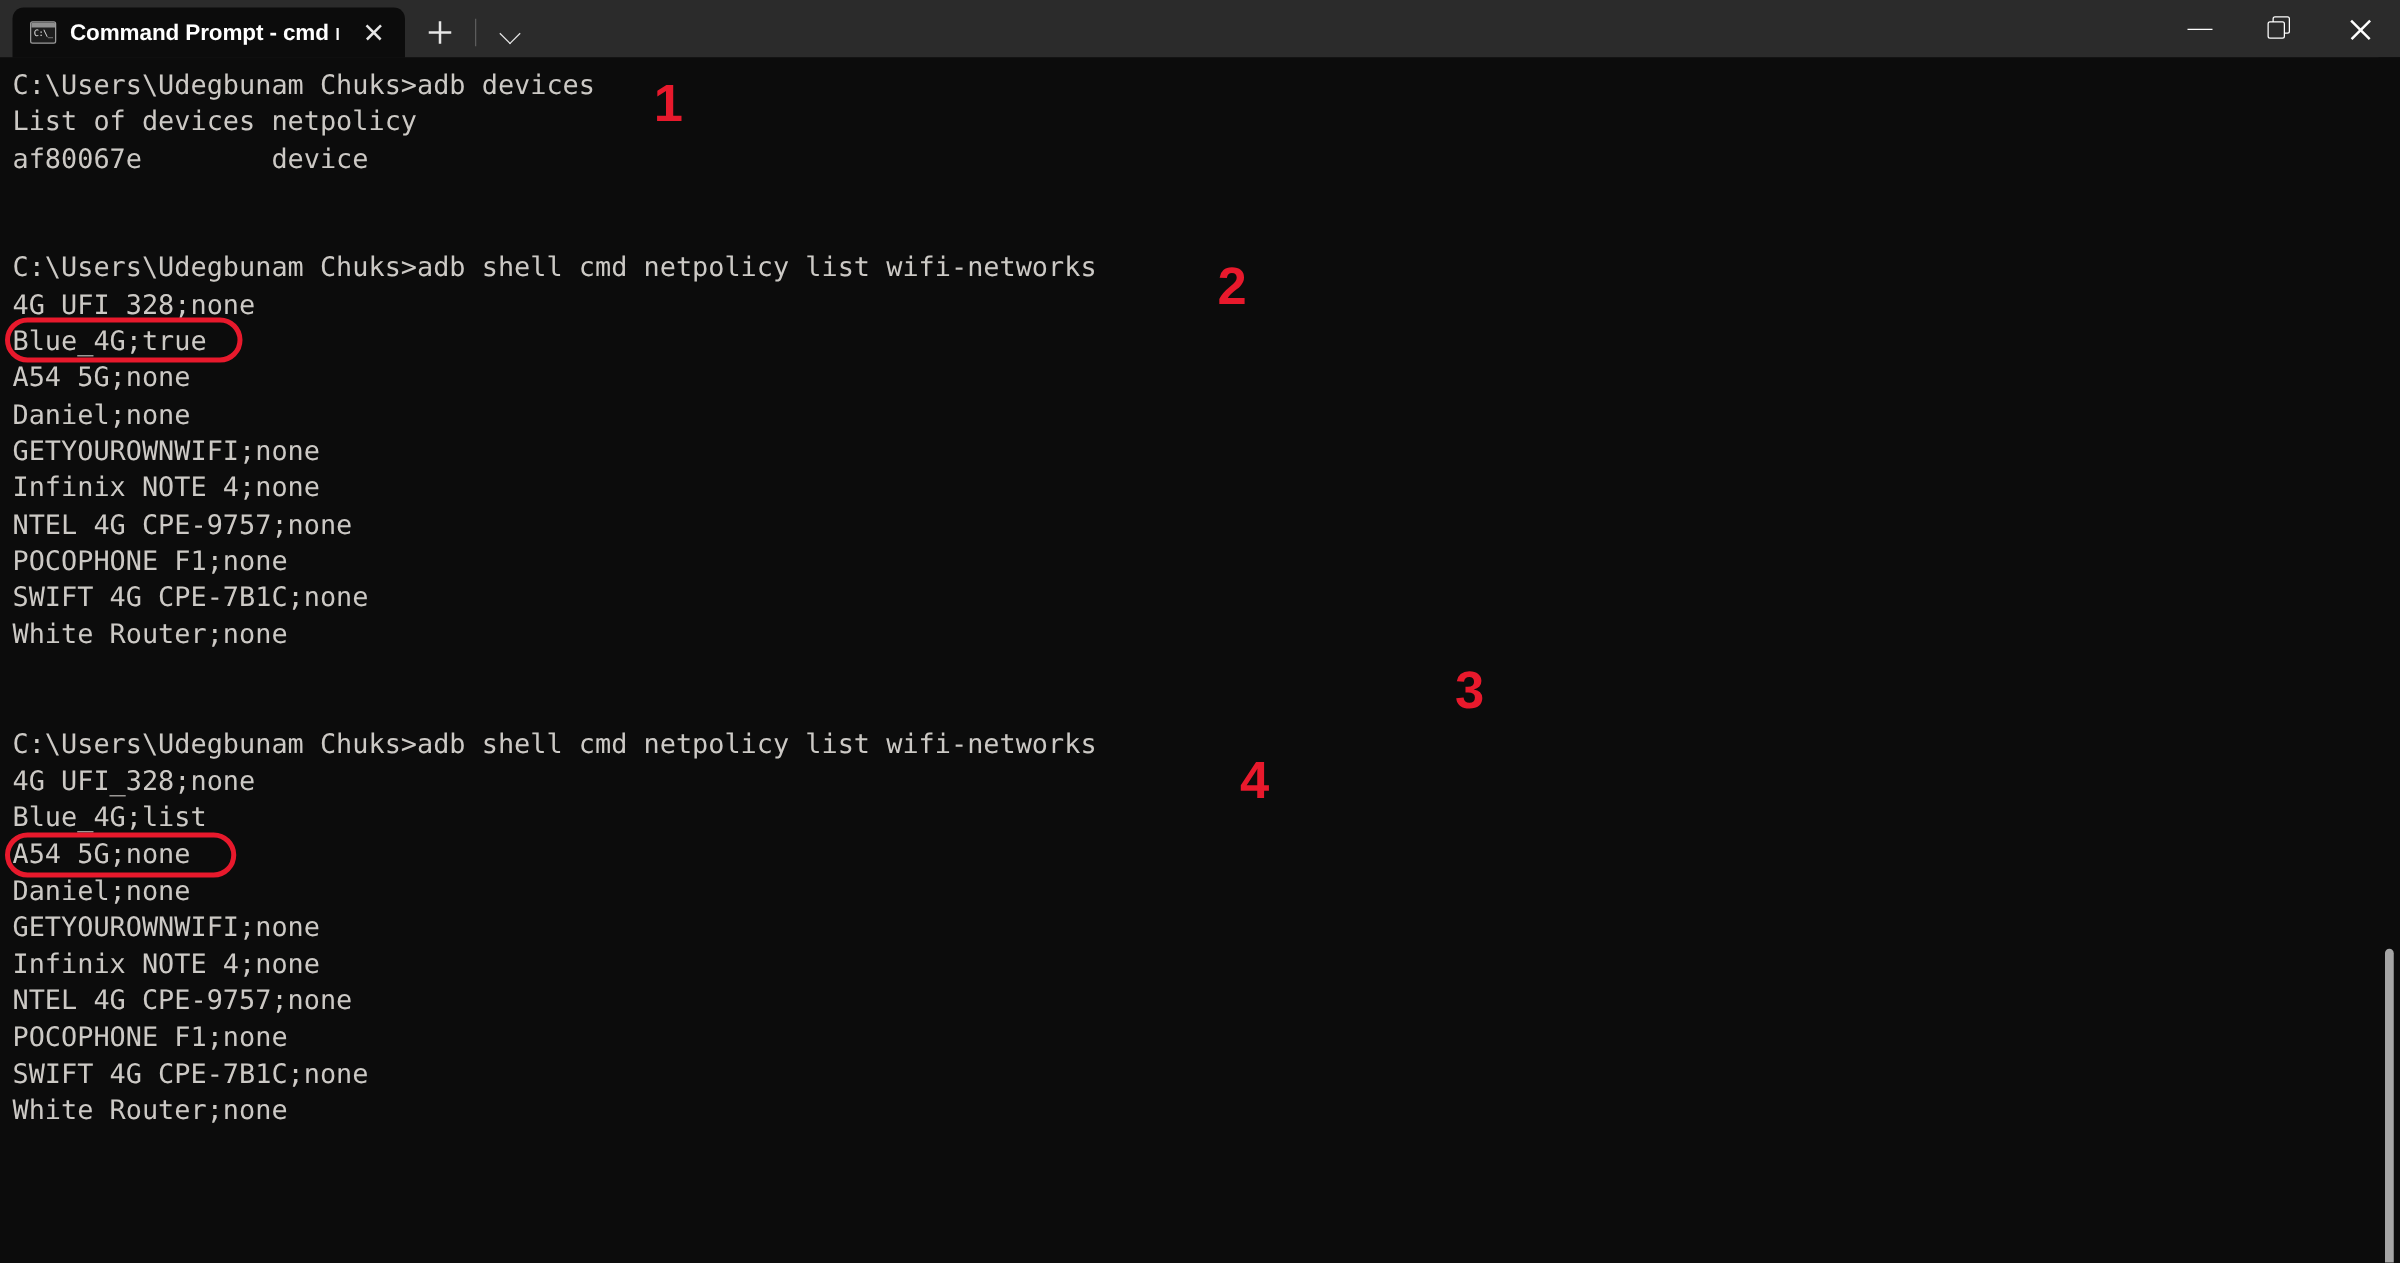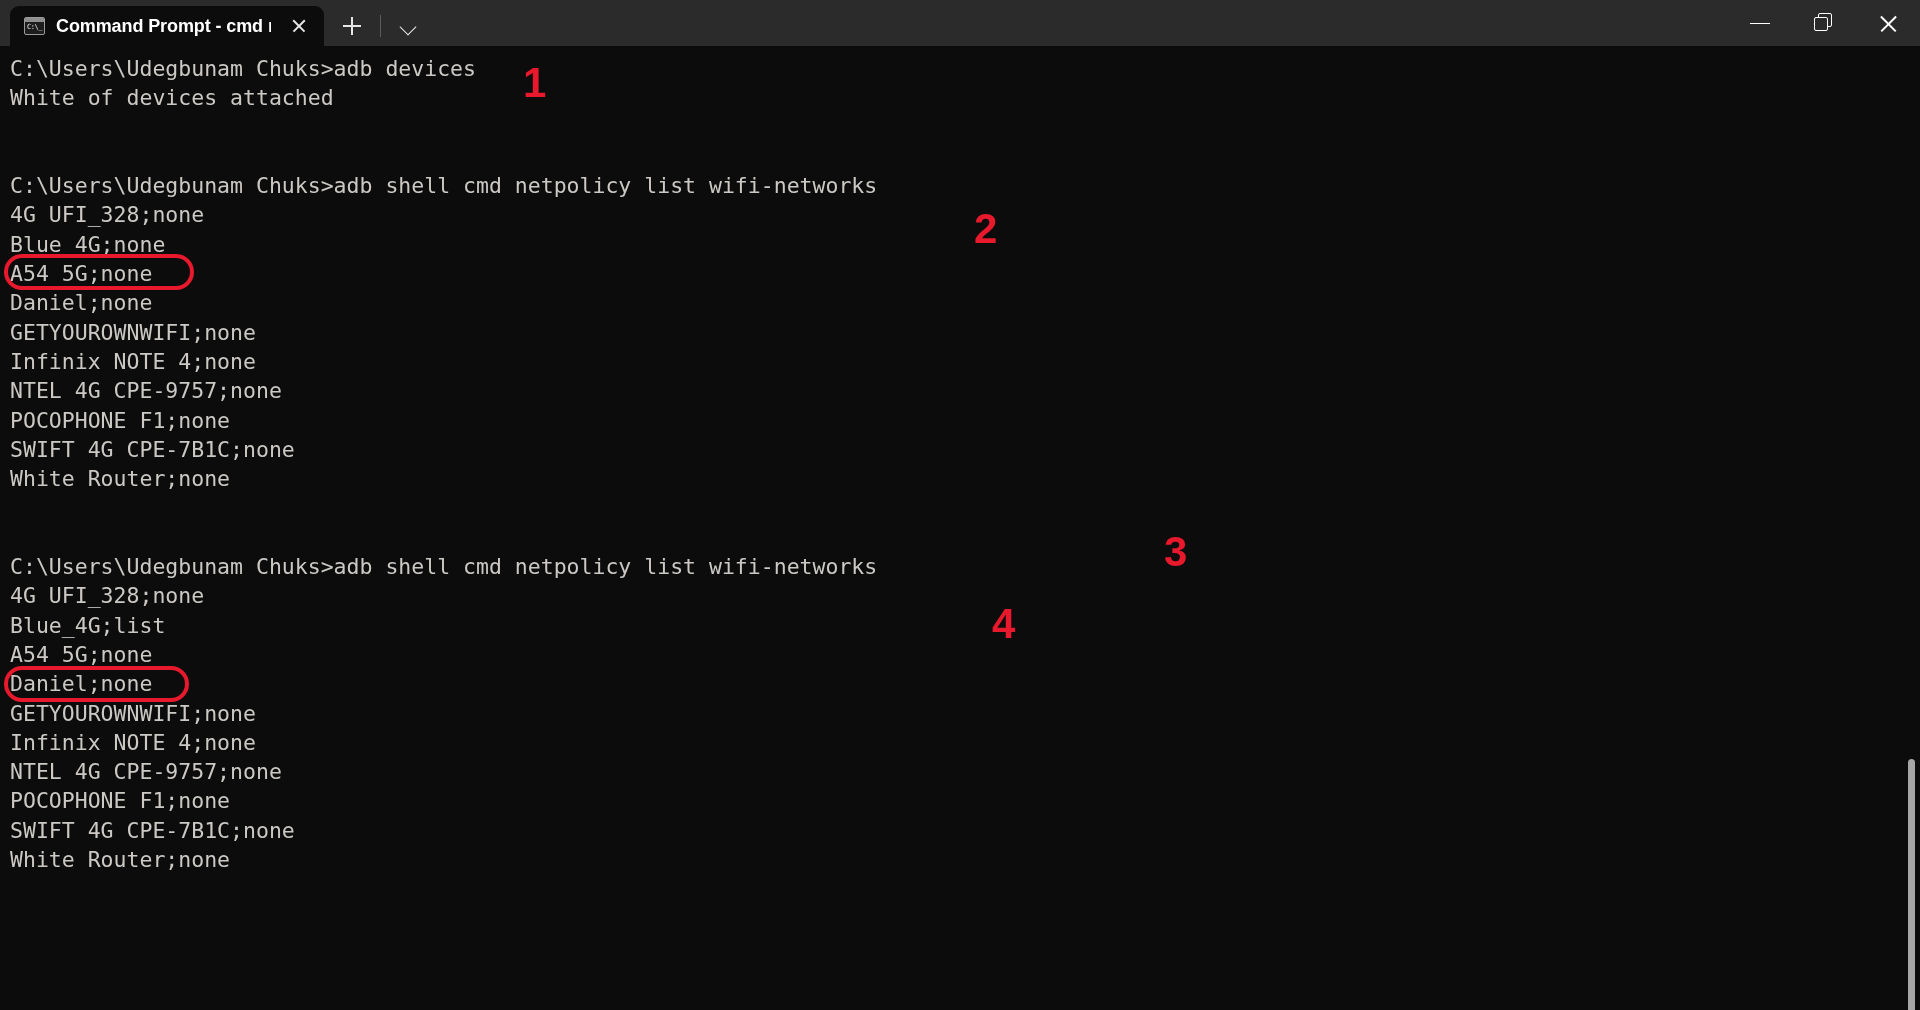--- a/index.html
+++ b/index.html
@@ -156,26 +156,27 @@
       <div class="wc">
         <span class="wc-max-b"></span>
         <span class="wc-max-a"></span>
       </div>
       <div class="wc wc-close"></div>
     </div>
   </div>
 
   <div class="terminal" id="terminal">
       <div class="term-line">C:\Users\Udegbunam Chuks&gt;adb devices</div>
-      <div class="term-line">White of devices attached</div>
+      <div class="term-line">List of devices netpolicy</div>
+      <div class="term-line">af80067e        device</div>
       <div class="term-line"></div>
       <div class="term-line"></div>
       <div class="term-line">C:\Users\Udegbunam Chuks&gt;adb shell cmd netpolicy list wifi-networks</div>
       <div class="term-line">4G UFI_328;none</div>
-      <div class="term-line">Blue_4G;none</div>
+      <div class="term-line">Blue_4G;true</div>
       <div class="term-line">A54 5G;none</div>
       <div class="term-line">Daniel;none</div>
       <div class="term-line">GETYOUROWNWIFI;none</div>
       <div class="term-line">Infinix NOTE 4;none</div>
       <div class="term-line">NTEL 4G CPE-9757;none</div>
       <div class="term-line">POCOPHONE F1;none</div>
       <div class="term-line">SWIFT 4G CPE-7B1C;none</div>
       <div class="term-line">White Router;none</div>
       <div class="term-line"></div>
       <div class="term-line"></div>

